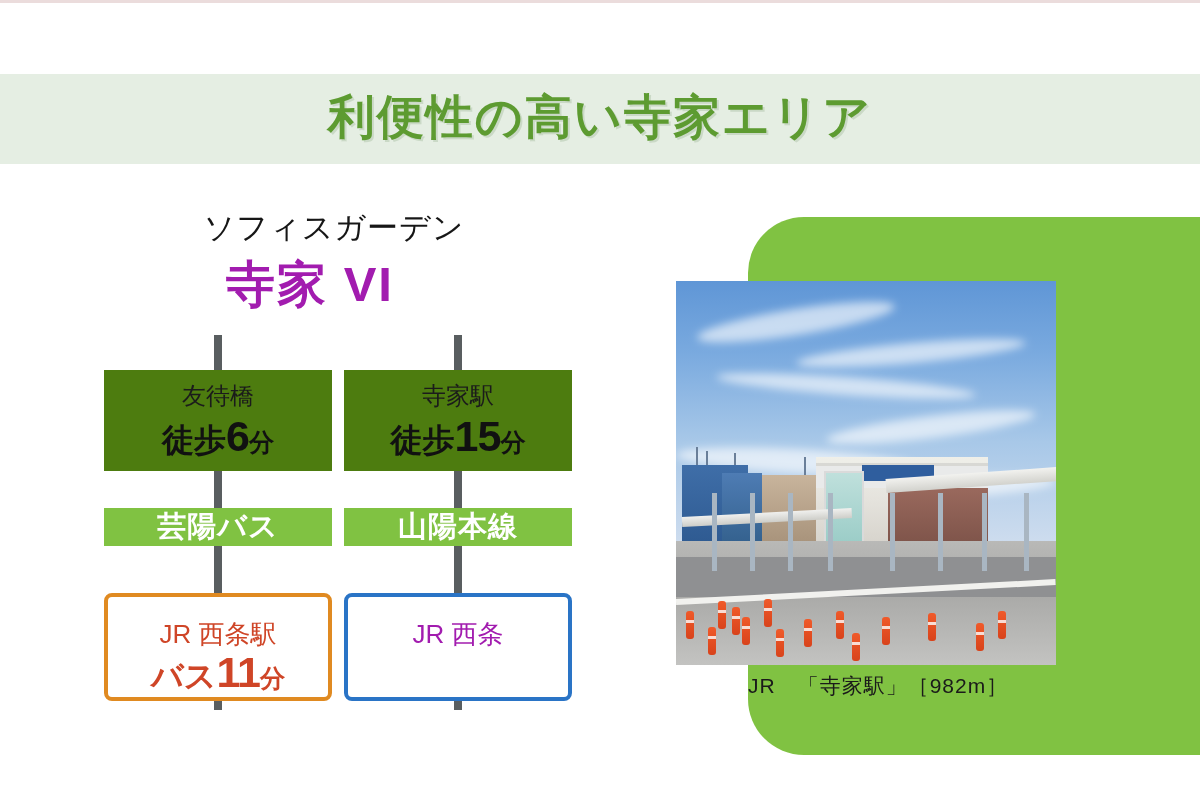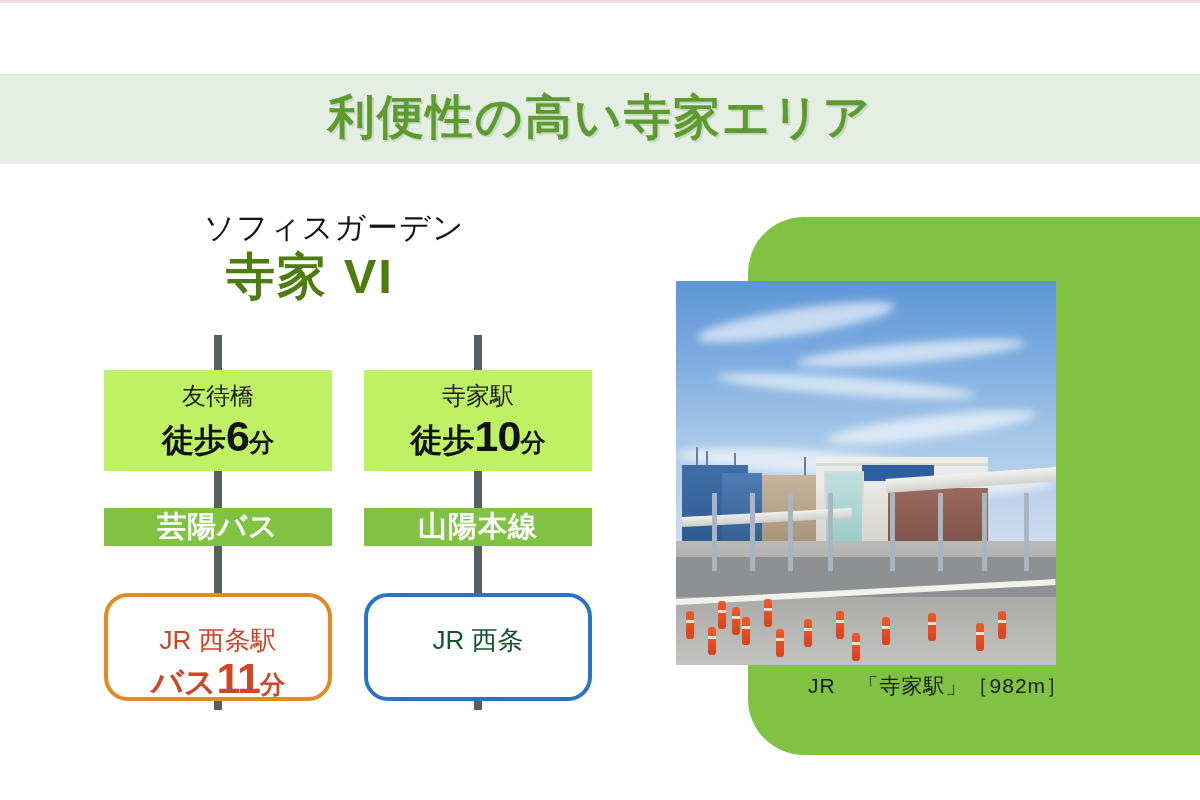--- a/index.html
+++ b/index.html
@@ -60,35 +60,35 @@
     font-size: 31px;
     color: #161616;
     letter-spacing: 1px;
     line-height: 1.15;
     white-space: nowrap;
     padding-left: 48px;
   }
   .brand-main {
     font-size: 49px;
     font-weight: bold;
-    color: #4d7c0f;
+    color: #a21caf;
     letter-spacing: 2px;
     line-height: 1.15;
-    margin-top: 2px;
+    margin-top: 10px;
     white-space: nowrap;
   }
 
   .column {
     position: absolute;
     top: 135px;
     width: 228px;
     height: 375px;
   }
   .column.left  { left: 104px; }
-  .column.right { left: 364px; }
+  .column.right { left: 344px; }
 
   .spine {
     position: absolute;
     left: 110px;
     top: 0;
     width: 8px;
     height: 375px;
     background: #595e60;
   }
 
@@ -96,21 +96,21 @@
     position: absolute;
     left: 0;
     width: 228px;
     box-sizing: border-box;
     text-align: center;
   }
 
   .node-walk {
     top: 35px;
     height: 101px;
-    background: #bef264;
+    background: #4d7c0f;
     padding-top: 12px;
   }
   .node-walk .place {
     font-size: 24px;
     color: #1b1b1b;
     line-height: 1.2;
     white-space: nowrap;
   }
   .node-walk .dur {
     margin-top: 2px;
@@ -146,56 +146,55 @@
     font-weight: bold;
     color: #ffffff;
     letter-spacing: 1px;
     white-space: nowrap;
   }
 
   .node-dest {
     top: 258px;
     height: 108px;
     background: #ffffff;
-    border-radius: 24px;
-    padding-top: 28px;
+    border-radius: 8px;
+    padding-top: 22px;
   }
   .node-dest.orange { border: 4px solid #e08a21; }
   .node-dest.blue   { border: 4px solid #2a74c6; }
   .node-dest .place {
     font-size: 26px;
     line-height: 1.2;
     white-space: nowrap;
   }
   .node-dest .dur { margin-top: 0px; white-space: nowrap; line-height: 1.05; }
   .node-dest.orange .place,
   .node-dest.orange .dur { color: #cf4527; }
   .node-dest.blue .place,
-  .node-dest.blue .dur   { color: #14532d; }
+  .node-dest.blue .dur   { color: #a21caf; }
 
   
   .green-panel {
     position: absolute;
     left: 748px; top: 217px;
     width: 452px; height: 538px;
     background: #80c242;
     border-radius: 56px 0 0 56px;
   }
   .photo {
     position: absolute;
     left: 676px; top: 281px;
     width: 380px; height: 384px;
     overflow: hidden;
     background: #8fb4dc;
   }
   .photo-caption {
     position: absolute;
     left: 748px; top: 672px;
     width: 380px;
-    text-align: center;
     font-size: 21px;
     color: #1a1a1a;
     letter-spacing: 1px;
     white-space: nowrap;
   }
 
   
   .sky {
     position: absolute; left: 0; top: 0; width: 380px; height: 260px;
     background: linear-gradient(180deg, #5f96d6 0%, #7aaadf 28%, #a8c8e8 62%, #cddcee 100%);
@@ -330,21 +329,21 @@
       </div>
     </div>
   </div>
 
   <div class="column right">
     <div class="spine"></div>
 
     <div class="node node-walk">
       <div class="place">寺家駅</div>
       <div class="dur">
-        <span class="w">徒歩</span><span class="n">10</span><span class="u">分</span>
+        <span class="w">徒歩</span><span class="n">15</span><span class="u">分</span>
       </div>
     </div>
 
     <div class="node node-line">
       <span>山陽本線</span>
     </div>
 
     <div class="node node-dest blue">
       <div class="place">JR 西条</div>
     </div>

